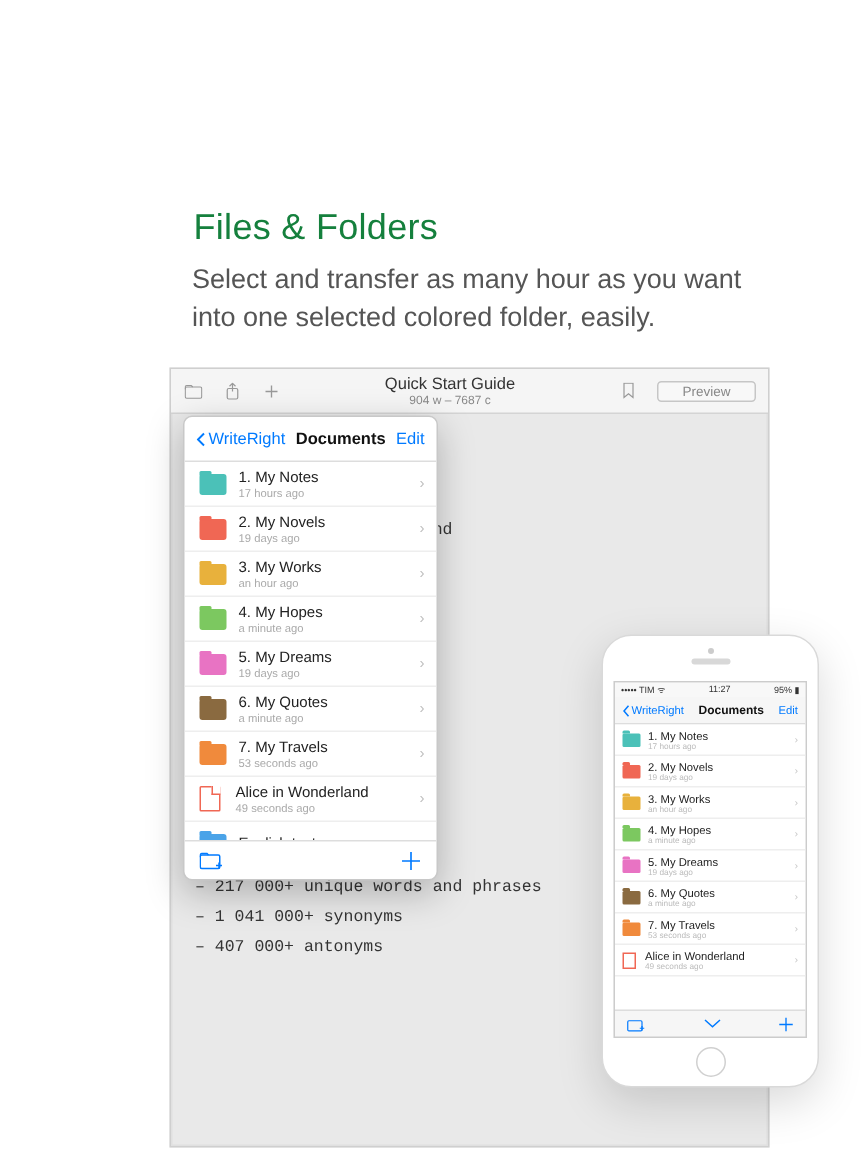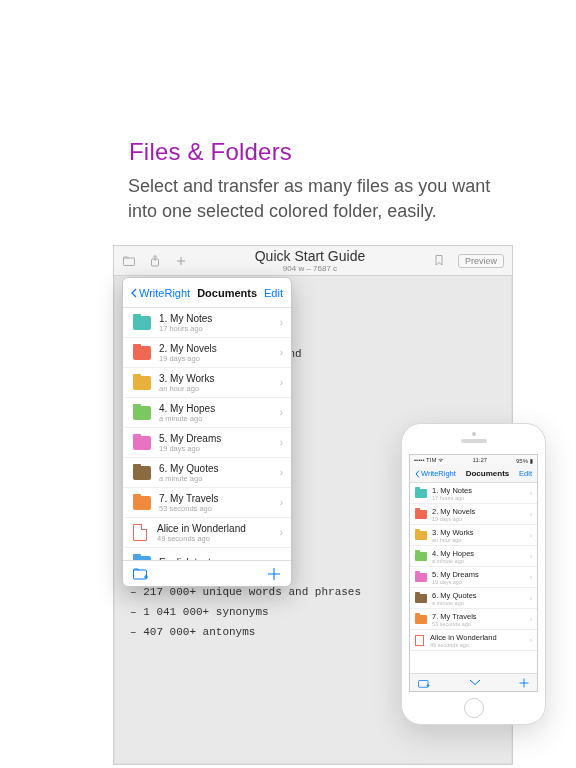--- a/index.html
+++ b/index.html
@@ -5,21 +5,21 @@
   * { box-sizing: border-box; margin: 0; padding: 0; }
   body {
     width: 576px; height: 768px;
     font-family: -apple-system, "Helvetica Neue", Helvetica, Arial, sans-serif;
     background: #fff; color: #444;
     overflow: hidden; position: relative;
   }
   .heading {
     position: absolute; left: 129px; top: 138px;
     font-size: 24px; font-weight: 300; letter-spacing: 0.2px;
-    color: #a21caf;
+    color: #15803d;
   }
   .subheading {
     position: absolute; left: 128px; top: 174px; width: 380px;
     font-size: 18px; font-weight: 300; line-height: 1.4;
     color: #555;
   }
 
   
   .ipad {
     position: absolute; left: 113px; top: 245px; width: 400px; height: 520px;
@@ -28,24 +28,24 @@
     overflow: hidden;
   }
   .ipad-toolbar {
     height: 30px; background: #f5f5f5; border-bottom: 1px solid #d4d4d4;
     display: flex; align-items: center; justify-content: space-between;
     padding: 0 8px;
     font-size: 11px; color: #888;
   }
   .ipad-toolbar .left, .ipad-toolbar .right { display: flex; gap: 12px; align-items: center; }
   .ipad-toolbar .center { flex: 1; text-align: center; }
-  .ipad-title { color: #333; font-size: 14px; font-weight: 500; }
+  .ipad-title { color: #333; font-size: 11px; font-weight: 500; }
   .ipad-sub { font-size: 8px; color: #888; }
   .preview-btn {
-    border: 1px solid #c6c6c6; border-radius: 3px; padding: 1px 6px;
+    border: 1px solid #c6c6c6; border-radius: 3px; padding: 1px 16px;
     font-size: 9px; color: #888; background: #f8f8f8;
   }
   .ipad-body {
     padding: 10px 16px; font-family: "Menlo","Courier New",monospace;
     font-size: 11px; color: #333; line-height: 1.8; white-space: pre-wrap;
   }
 
   
   .popover {
     position: absolute; left: 122px; top: 277px; width: 170px; height: 310px;
@@ -162,21 +162,21 @@
   .c-orange { background: #f08a3c; }
   .c-blue   { background: #4aa3e8; }
 
   .icon-btn { width: 14px; height: 14px; display:inline-flex; align-items:center; justify-content:center; }
   svg { display:block; }
 </style>
 </head>
 <body>
 
 <div class="heading">Files &amp; Folders</div>
-<div class="subheading">Select and transfer as many files as you want into one selected colored folder, easily.</div>
+<div class="subheading">Select and transfer as many hour as you want into one selected colored folder, easily.</div>
 
 <div class="ipad">
   <div class="ipad-toolbar">
     <div class="left">
       <span class="icon-btn">
         <svg width="12" height="10" viewBox="0 0 12 10">
             <rect x="0.5" y="2" width="11" height="7.5" rx="1" fill="none" stroke="#999" stroke-width="0.8"></rect>
             <path d="M0.5 3.5 V2 a1 1 0 0 1 1-1 h3 l1 1" fill="none" stroke="#999" stroke-width="0.8"></path>
           </svg>
       </span>

